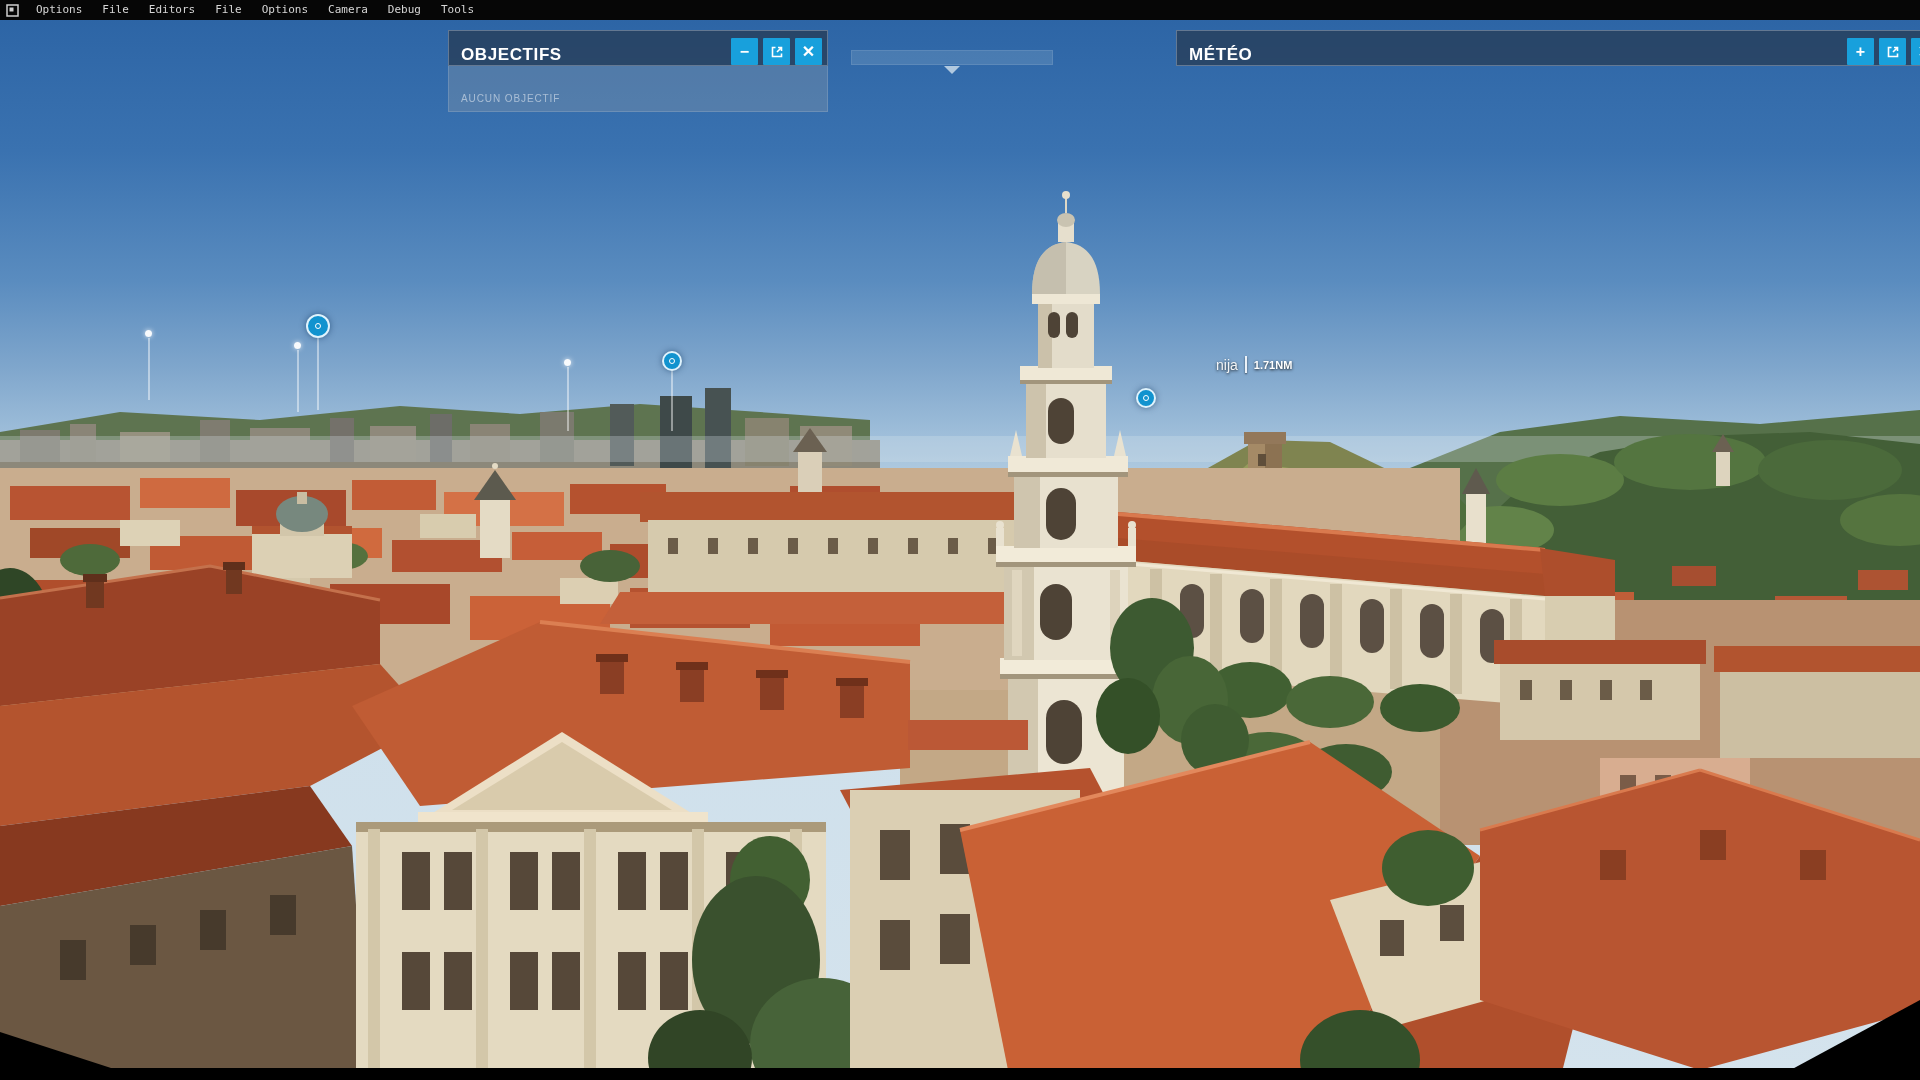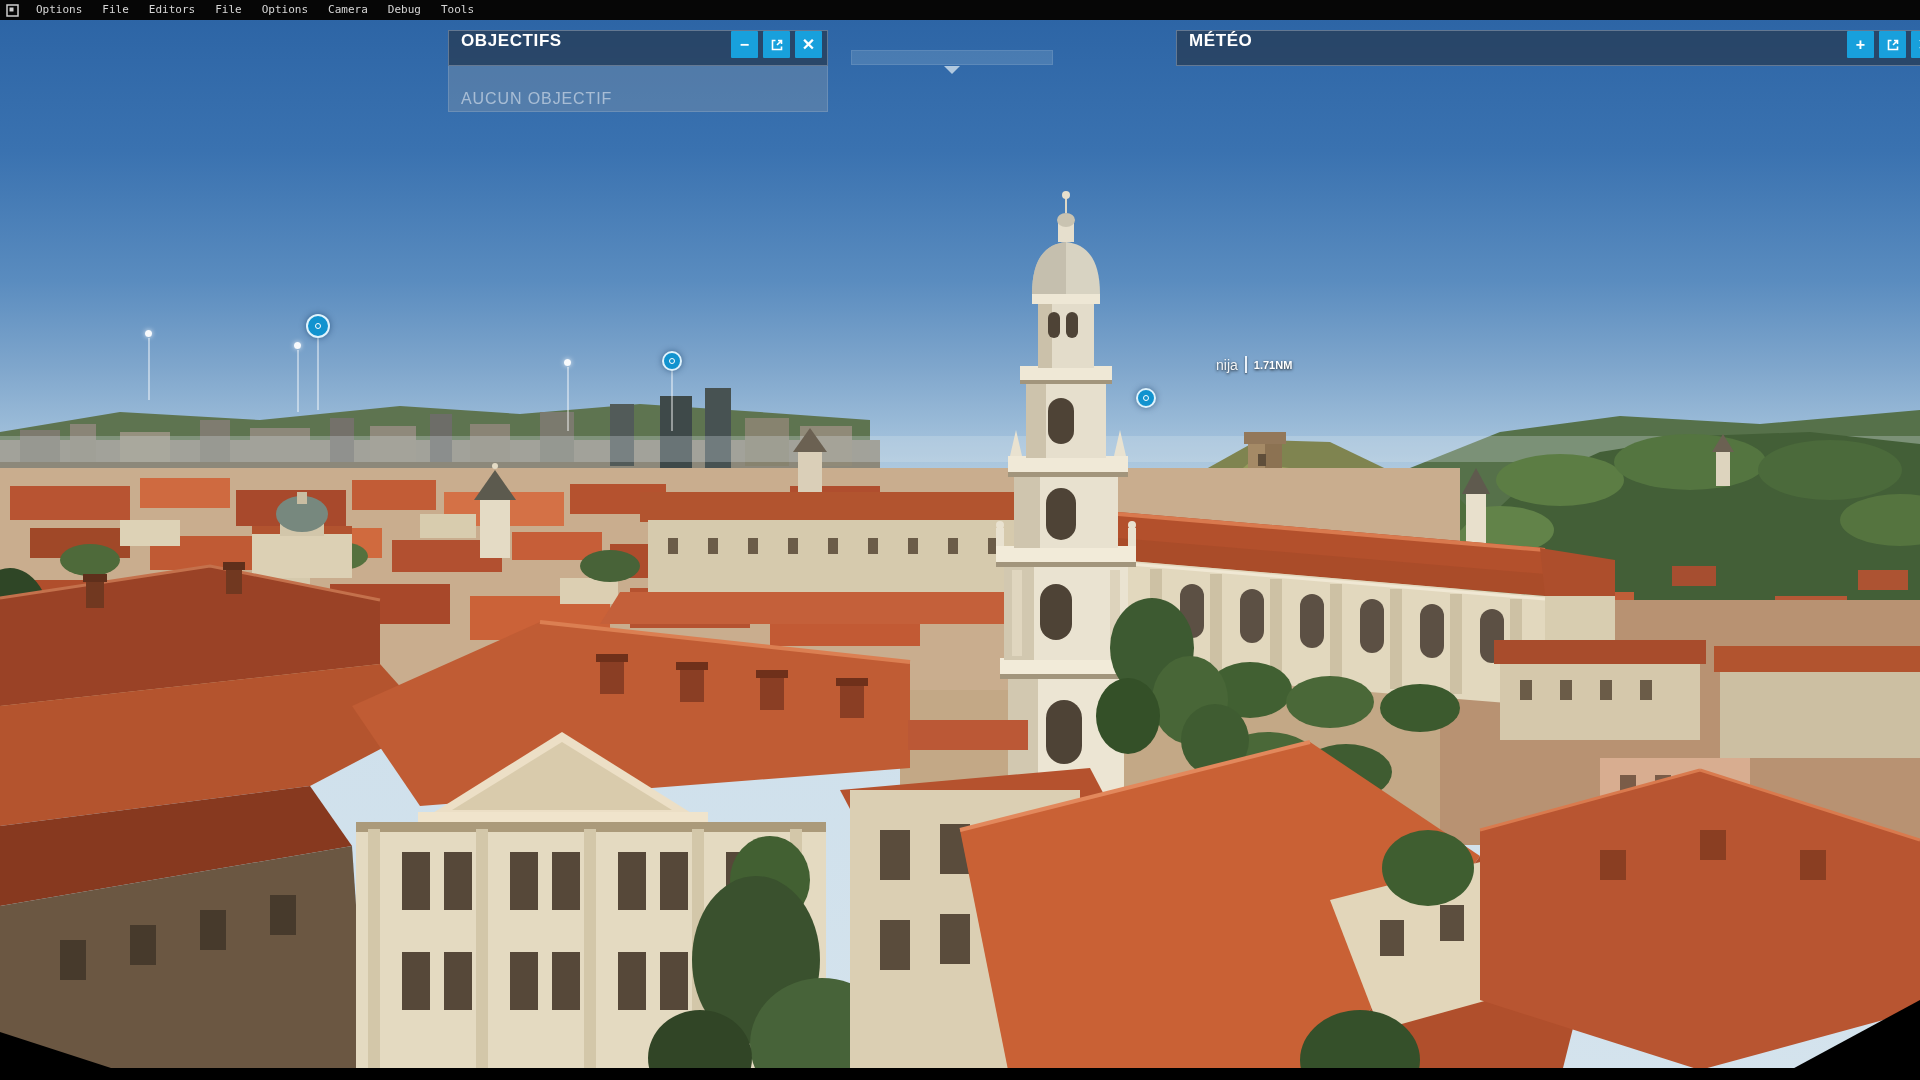--- a/index.html
+++ b/index.html
@@ -31,36 +31,36 @@
   .poi-badge .inner { width:6px; height:6px; border-radius:50%; border:1.5px solid #fff; }
   .poi-label { position:absolute; display:flex; align-items:center; gap:7px; white-space:nowrap; }
   .poi-label .nm-name { font-size:14px; color:rgba(255,255,255,0.92); text-shadow:0 1px 3px rgba(0,0,0,0.85); }
   .poi-label .nm-sep { width:2px; height:17px; background:rgba(255,255,255,0.85);
     box-shadow:0 1px 2px rgba(0,0,0,0.6); font-size:0; overflow:hidden; color:transparent; }
   .poi-label .nm-dist { font-size:11px; font-weight:bold; color:#ffffff; text-shadow:0 1px 3px rgba(0,0,0,0.85); }
   
   .panel { position:absolute; z-index:20; }
   .panel-titlebar {
     height:36px; background:rgba(36,48,64,0.60); border:1px solid rgba(255,255,255,0.28);
-    display:flex; align-items:flex-start; justify-content:space-between;
+    display:flex; align-items:flex-end; justify-content:space-between;
     padding:0 5px 0 12px; backdrop-filter:blur(1px);
   }
   .panel-title { color:#fff; font-size:17px; font-weight:bold; letter-spacing:0.6px; }
   .panel-buttons { display:flex; gap:5px; }
   .pbtn {
     width:27px; height:27px; border:none; background:#18a0dc; color:#fff; cursor:pointer;
     display:flex; align-items:center; justify-content:center;
     font-size:16px; font-weight:bold; font-family:"Liberation Sans", sans-serif; border-radius:1px;
   }
   .pbtn svg { display:block; }
   .panel-body {
     height:46px; background:rgba(140,155,170,0.35); border:1px solid rgba(255,255,255,0.14); border-top:none;
     display:flex; align-items:center; padding-left:12px;
   }
-  .panel-body .empty-text { color:rgba(238,243,248,0.55); font-size:16px; letter-spacing:0.9px;margin-top:20px; }
+  .panel-body .empty-text { color:rgba(238,243,248,0.55); font-size:10px; letter-spacing:0.9px;margin-top:20px; }
   
   .toolbar-handle {
     position:absolute; left:851px; top:50px; width:202px; height:15px; z-index:15;
     background:rgba(175,198,216,0.20); border:1px solid rgba(255,255,255,0.10); cursor:pointer;
   }
   .toolbar-handle .tri {
     position:absolute; left:50%; top:15px; transform:translateX(-50%);
     width:0; height:0; border-left:8px solid transparent; border-right:8px solid transparent;
     border-top:8px solid rgba(220,233,242,0.75);
   }

